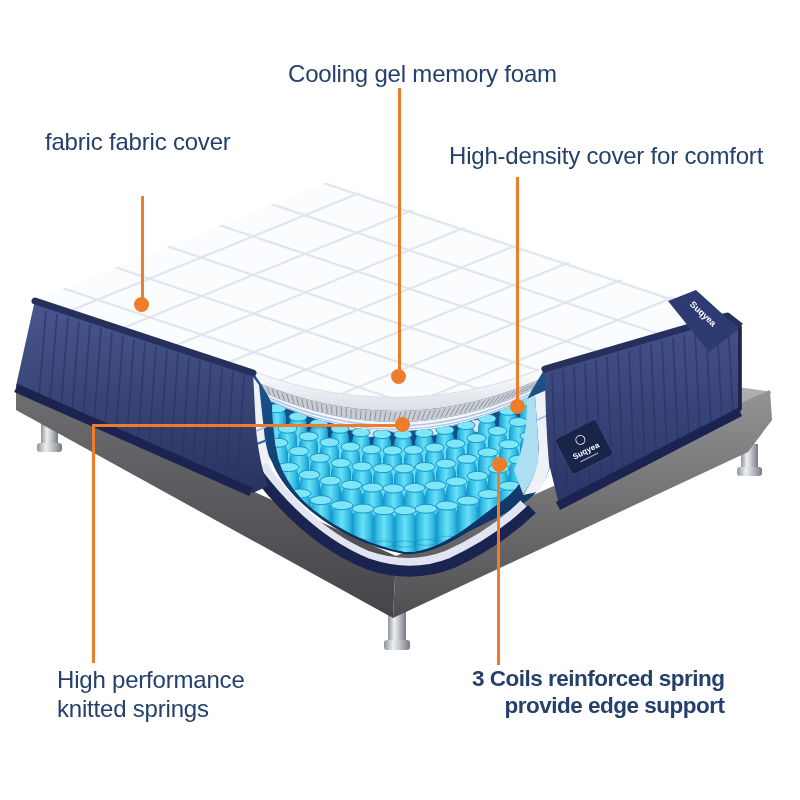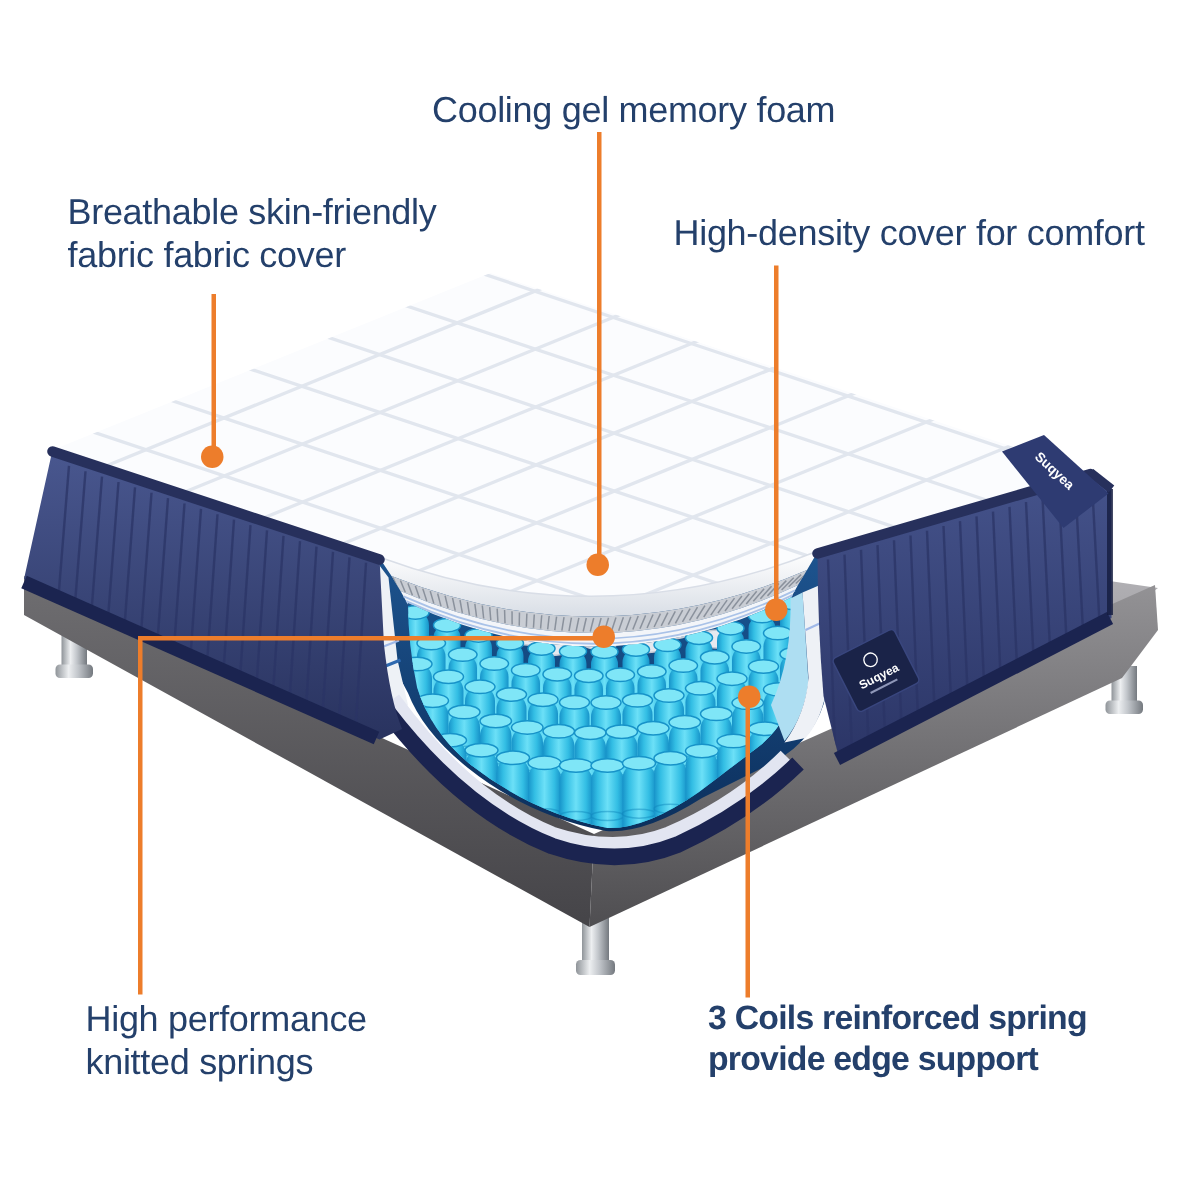--- a/index.html
+++ b/index.html
@@ -7,21 +7,21 @@
          font-family:"Liberation Sans",sans-serif;}
   .stage svg{position:absolute;left:0;top:0;}
   .co{position:absolute;}
   .lbl{color:var(--text,#24406B);font-size:24px;line-height:1.22;font-weight:500;
        letter-spacing:-0.2px;white-space:nowrap;}
   .co-cooling{left:288px;top:47px;margin-top:12px;}
   .co-cover{left:45px;top:127px;}
   .co-density{left:449px;top:141px;}
   .co-springs{left:57px;top:665px;}
   .co-coils{left:472px;top:665px;}
-  .co-coils .lbl{font-weight:700;font-size:22.5px;letter-spacing:-0.5px;}
+  .co-coils .lbl{font-weight:700;font-size:22.5px;letter-spacing:-0.5px;text-align:right;}
   .cline{position:absolute;background:var(--accent,#ED7D2B);}
   .cline.v{width:3px;}
   .cline.h{height:3px;}
   #ln-cooling{left:398px;top:88px;height:282px;}
   #ln-cover{left:141px;top:196px;height:102px;}
   #ln-density{left:516px;top:177px;height:224px;}
   #ln-springs-v{left:92px;top:426px;height:237px;}
   #ln-springs-h{left:92px;top:424px;width:305px;}
   #ln-coils{left:497px;top:471px;height:194px;}
   .dot{position:absolute;width:15px;height:15px;border-radius:50%;background:var(--accent,#ED7D2B);}
@@ -525,21 +525,20 @@
   <div id="dot-cooling" class="dot"></div>
   <div id="dot-cover" class="dot"></div>
   <div id="dot-density" class="dot"></div>
   <div id="dot-springs" class="dot"></div>
   <div id="dot-coils" class="dot"></div>
 
   <div class="co co-cooling">
     <div class="lbl">Cooling gel memory foam</div>
   </div>
   <div class="co co-cover">
-    <div class="lbl">Breathable skin-friendly</div>
     <div class="lbl">fabric fabric cover</div>
   </div>
   <div class="co co-density">
     <div class="lbl">High-density cover for comfort</div>
   </div>
   <div class="co co-springs">
     <div class="lbl">High performance</div>
     <div class="lbl">knitted springs</div>
   </div>
   <div class="co co-coils">

